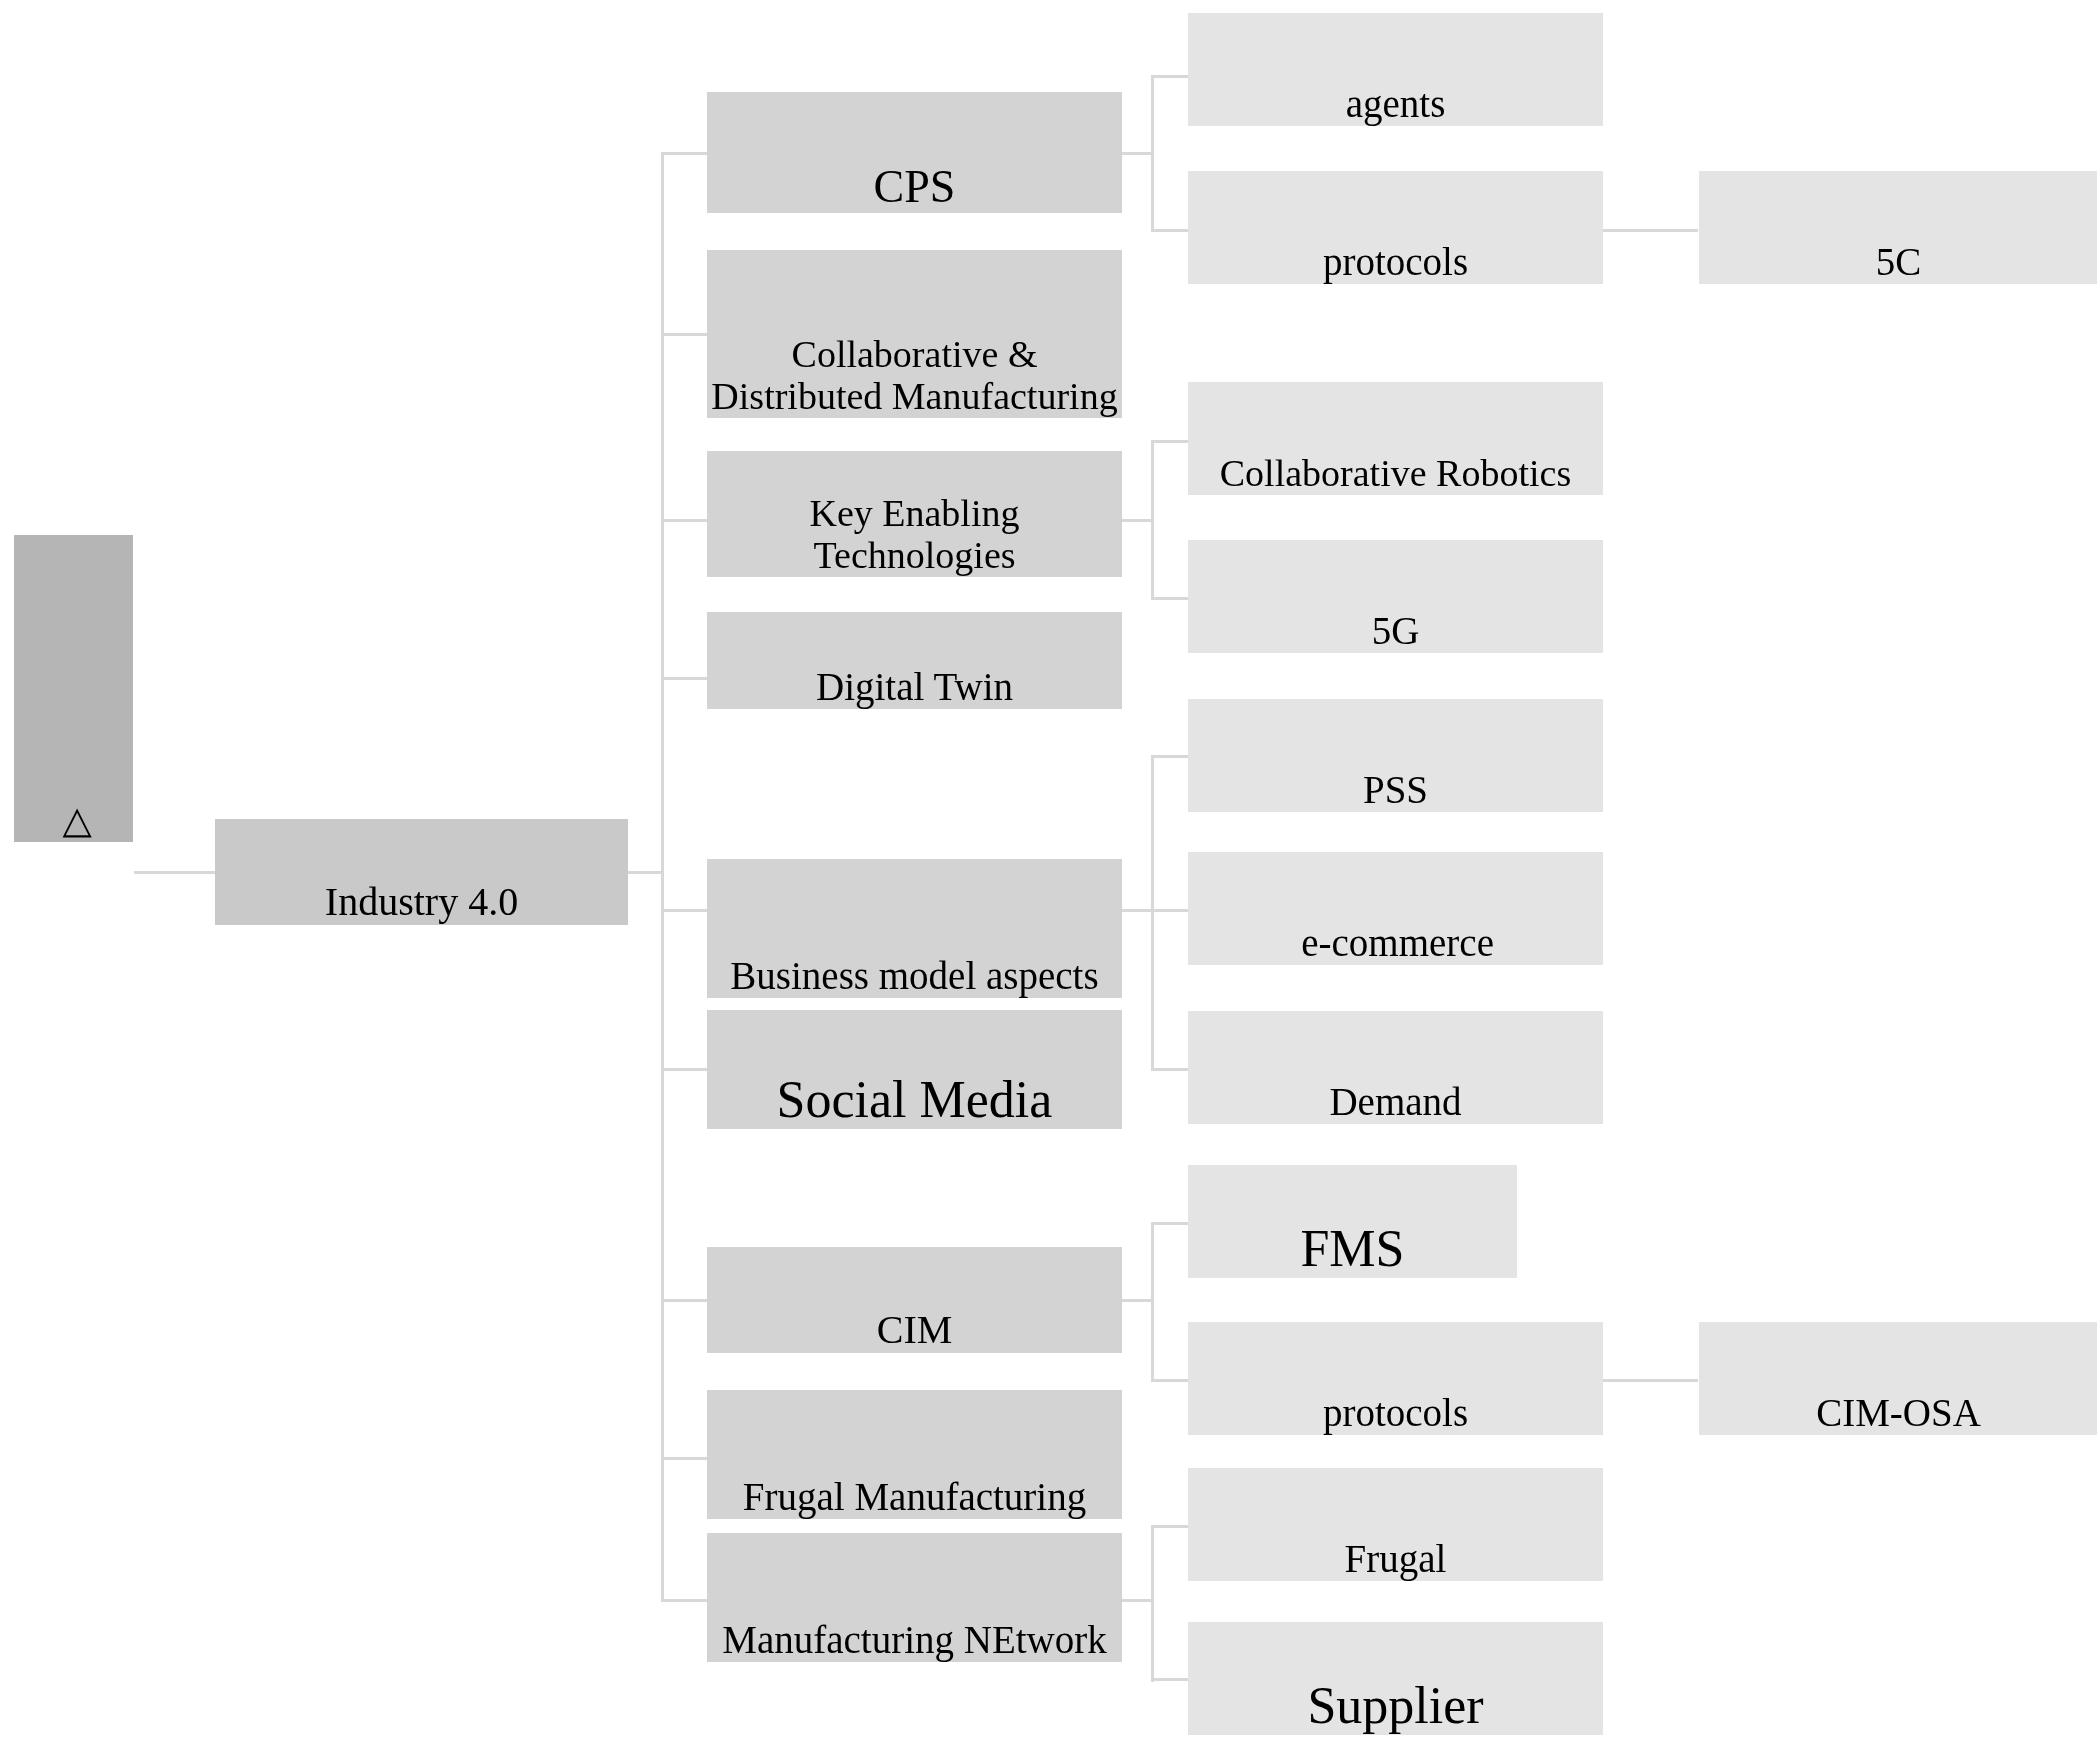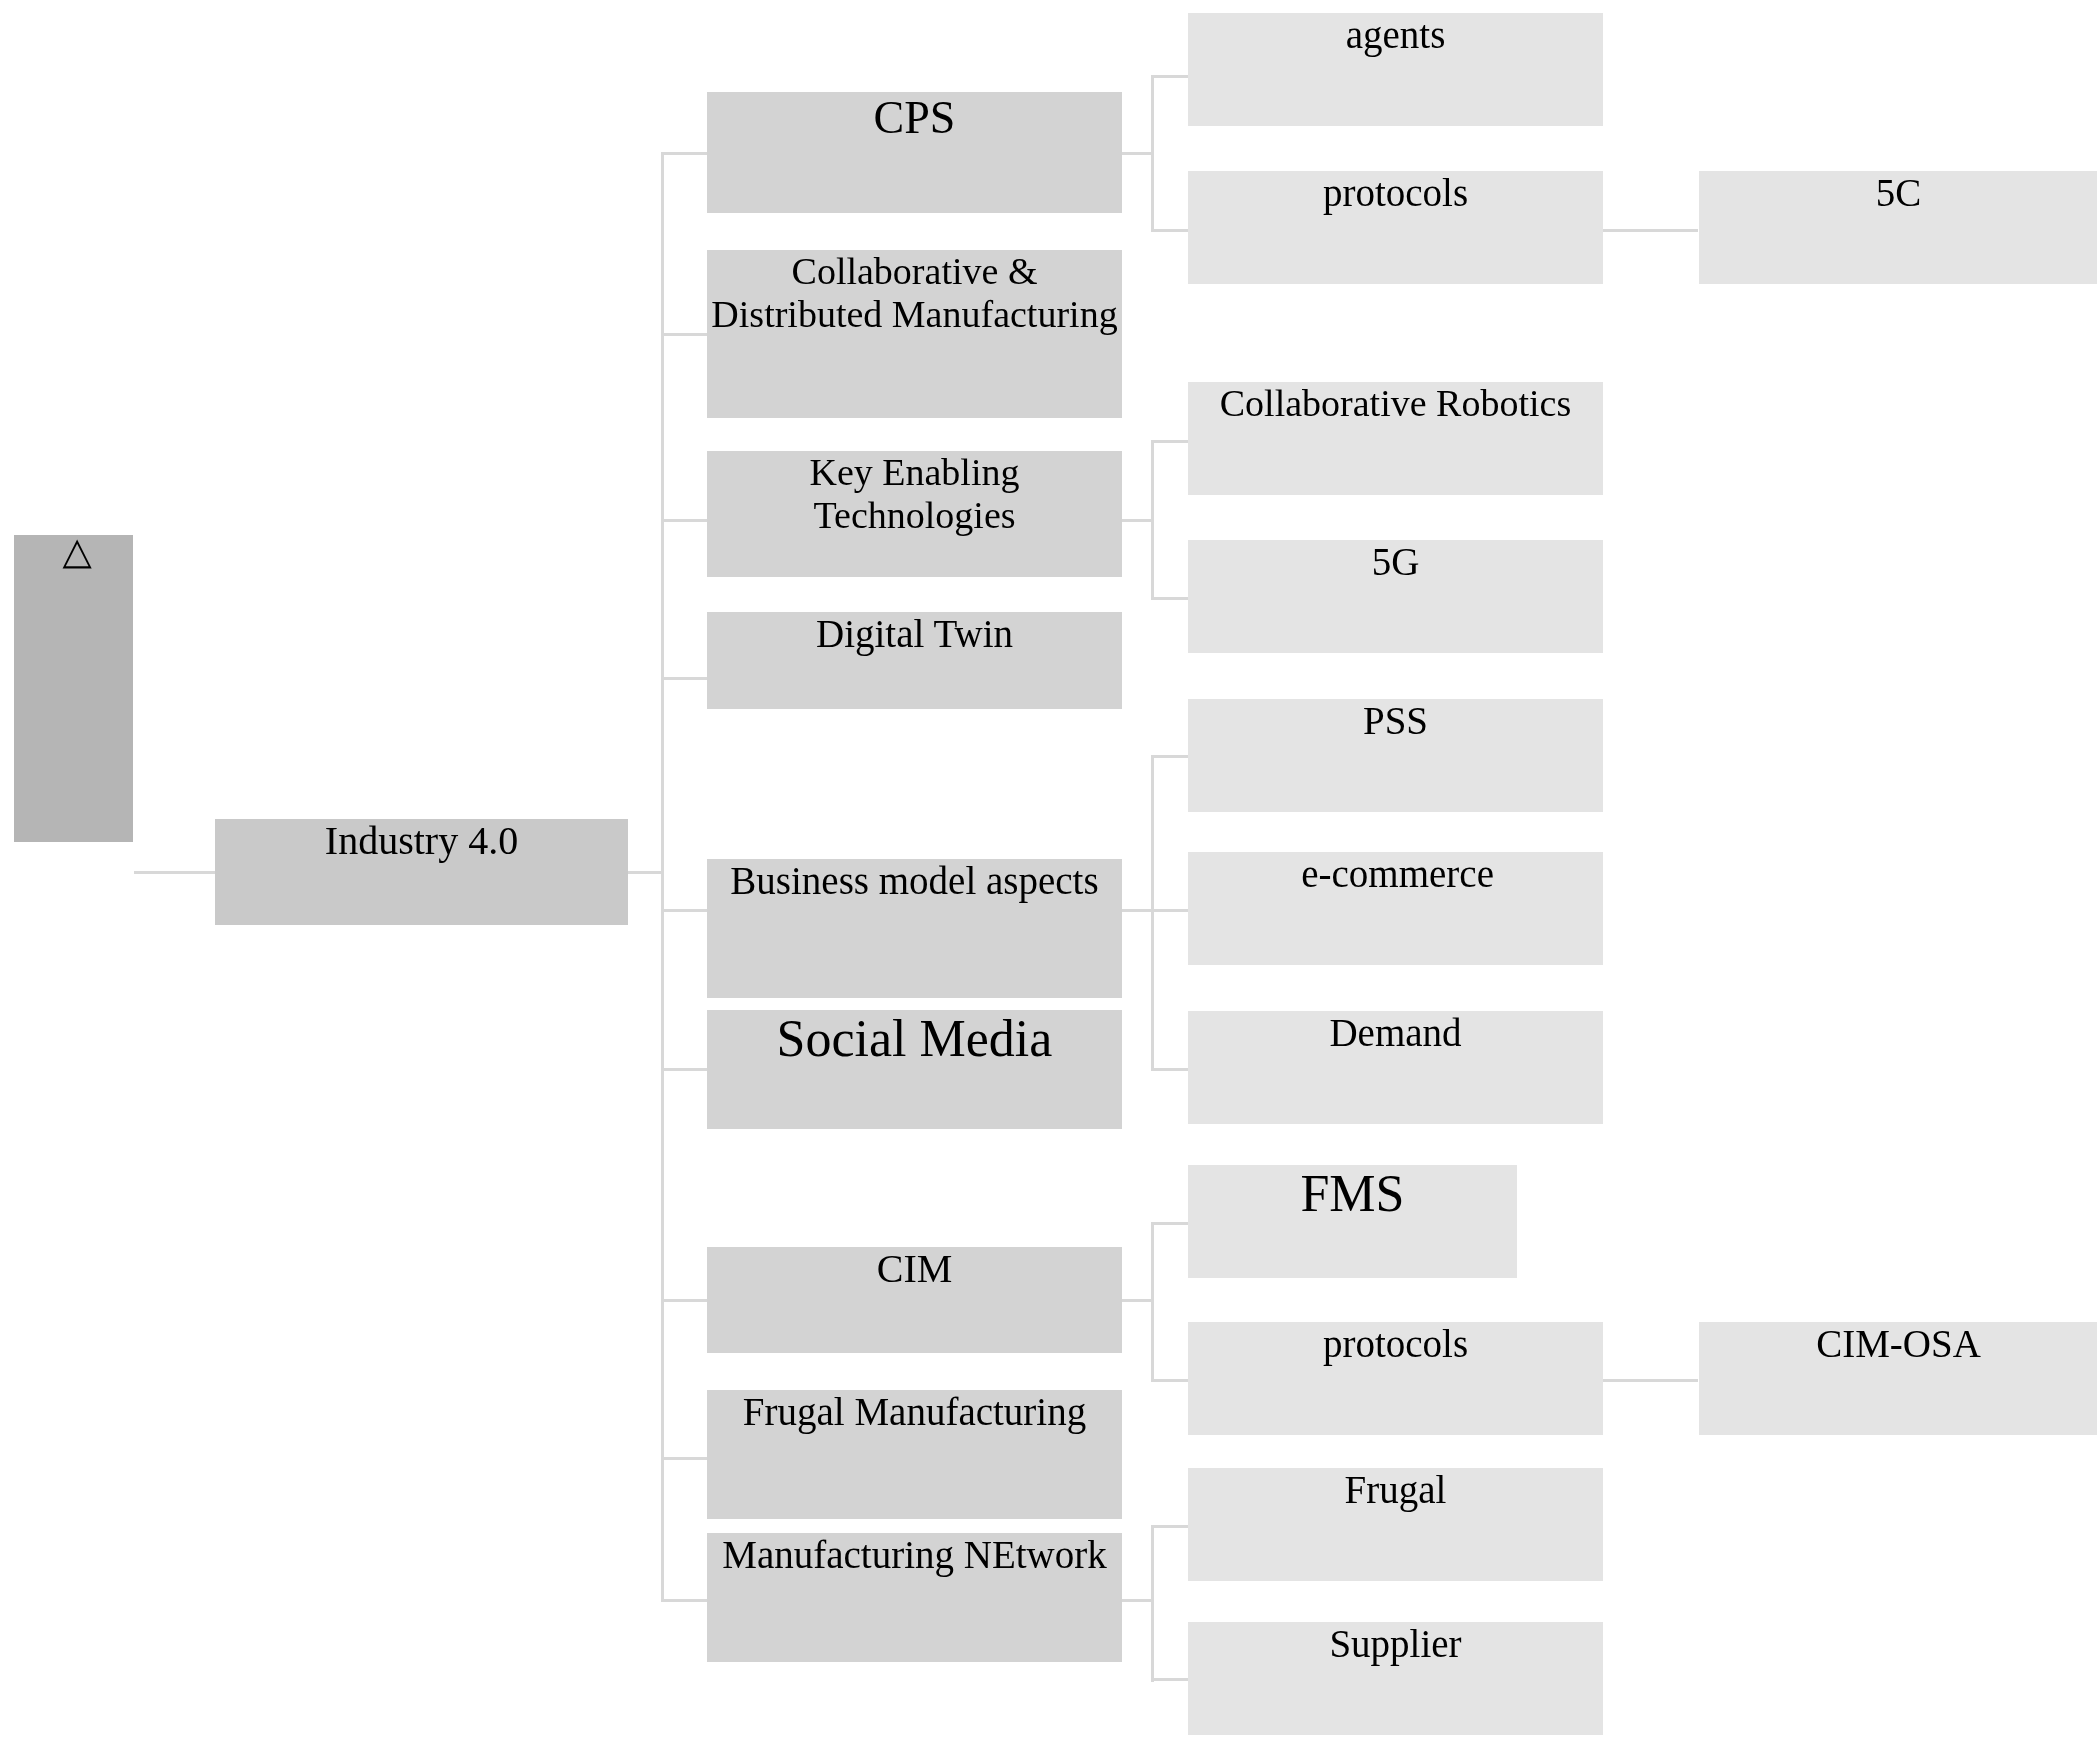--- a/index.html
+++ b/index.html
@@ -1,19 +1,19 @@
 <!DOCTYPE html>
 <html style="font-size:10px"><head>
 <meta charset="utf-8">
 <style>
   html,body{margin:0;padding:0;background:#ffffff;}
   body{font-family:"Liberation Serif","DejaVu Serif",serif;}
   #stage{position:relative;width:2097px;height:1748px;background:#ffffff;overflow:hidden;}
 
-  .node{position:absolute;box-sizing:border-box;display:flex;align-items:flex-start;justify-content:center;
+  .node{position:absolute;box-sizing:border-box;display:flex;align-items:flex-end;justify-content:center;
         text-align:center;color:#000000;line-height:1.12;padding:0 3.8px;}
   .lvl0{background:#b5b5b5;}
   .lvl1{background:#c9c9c9;}
   .lvl2{background:#d3d3d3;}
   .lvl3{background:#e4e4e4;}
 
   .edge{position:absolute;background:#d8d8d8;}
   .edge.h{height:3.1px;}
   .edge.v{width:3.1px;}
 
@@ -146,21 +146,21 @@
   </div>
 
   <div class="node lvl3" style="left:1188px;top:1322px;width:415px;height:113px;font-size:39px;">
     <span>protocols</span>
   </div>
 
   <div class="node lvl3" style="left:1188px;top:1468px;width:415px;height:113px;font-size:39px;">
     <span>Frugal</span>
   </div>
 
-  <div class="node lvl3" style="left:1188px;top:1622px;width:415px;height:113px;font-size:39px;">
+  <div class="node lvl3" style="left:1188px;top:1622px;width:415px;height:113px;font-size:52px;">
     <span>Supplier</span>
   </div>
 
   <div class="node lvl3" style="left:1699px;top:171px;width:399px;height:113px;font-size:39px;">
     <span>5C</span>
   </div>
 
   <div class="node lvl3" style="left:1699px;top:1322px;width:399px;height:113px;font-size:39px;">
     <span>CIM-OSA</span>
   </div>

